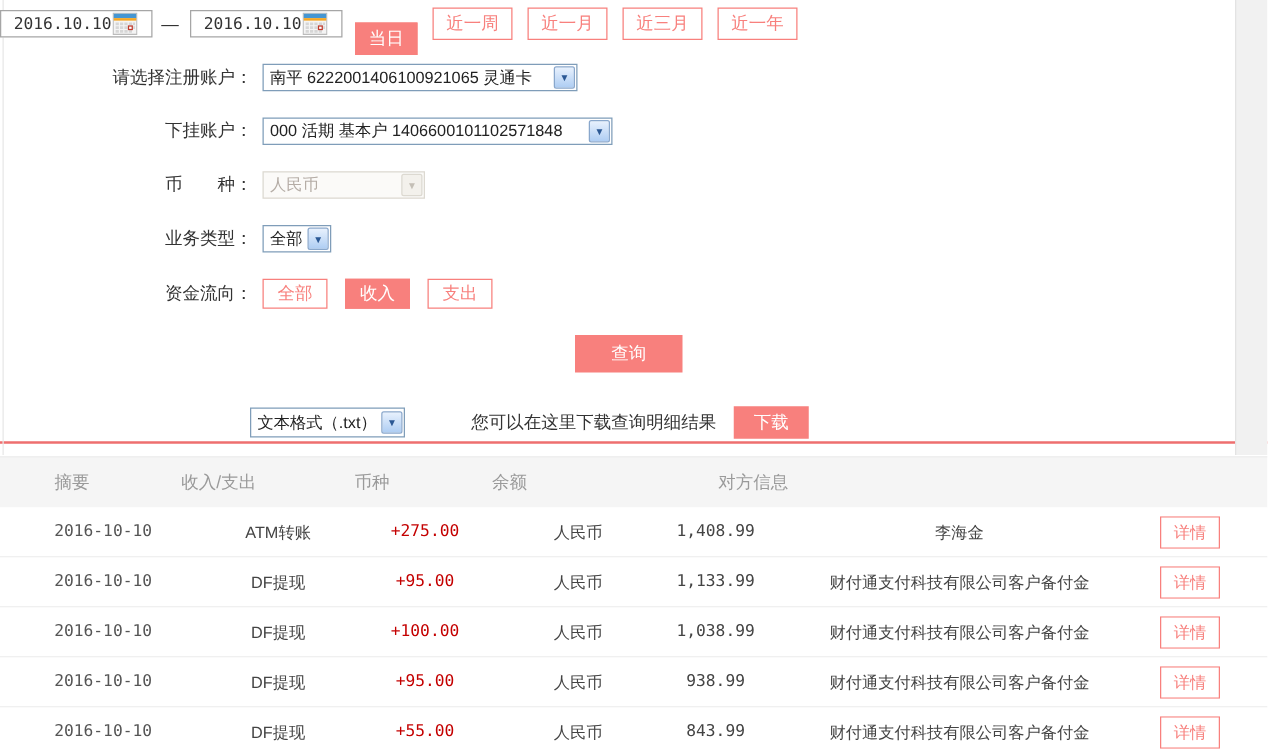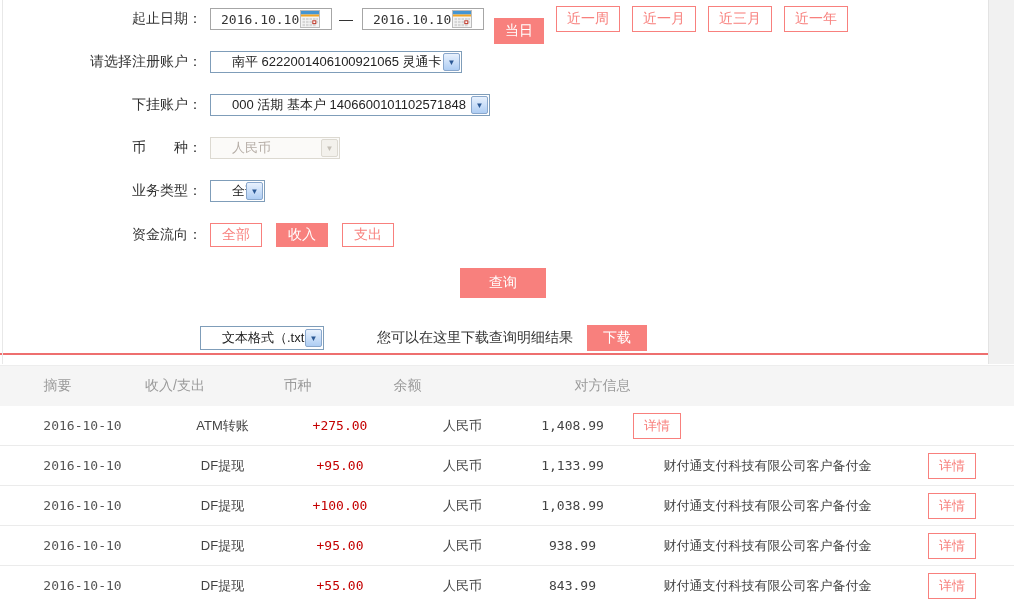--- a/index.html
+++ b/index.html
@@ -17,21 +17,21 @@
   .date-box { display:flex; align-items:center; width:122px; height:22px; border:1px solid #a6a6a6; background:#fff; padding-left:10px; }
   .date-box input { border:none; outline:none; width:78px; font-size:13px; color:#333; font-family:"DejaVu Sans Mono",monospace; background:transparent; }
   .cal { width:20px; height:18px; cursor:pointer; margin-left:1px; }
   .dash { margin:0 9px 0 7px; color:#333; font-size:14px; }
 
   
   .qr { height:26px; padding:0 10px; margin-left:12px; background:#fff; border:1px solid #f8807d; color:#f8807d; font-size:14px; cursor:pointer; font-family:inherit; }
   .qr.active { background:#f8807d; color:#fff; border-color:#f8807d; margin-left:10px;margin-top:24px; }
 
   
-  .xpsel { display:flex; align-items:center; height:22px; border:1px solid #7f9db9; background:#fff; cursor:pointer;padding-left:16px; }
+  .xpsel { display:flex; align-items:center; height:22px; border:1px solid #7f9db9; background:#fff; cursor:pointer; }
   .xpsel .val { flex:1; font-size:13px; color:#222; padding:0 4px 0 5px; white-space:nowrap; overflow:hidden; }
   .xpsel .arrow { width:17px; height:18px; margin-right:1px; display:flex; align-items:center; justify-content:center;
     background:linear-gradient(#e8f1fd,#aecdf3); border:1px solid #89a7cc; border-radius:2px; color:#2b5894; font-size:8px; }
   .xpsel.disabled { border-color:#dcd9d1; background:#fbfaf8; cursor:default; }
   .xpsel.disabled .val { color:#b7aFA8; color:#b5ada6; }
   .xpsel.disabled .arrow { background:#f3f1ec; border-color:#dcd9d1; color:#c4bfb6; }
 
   .w-register { width:252px; } .w-sub { width:280px; } .w-currency { width:130px; } .w-business { width:55px; } .w-download { width:124px; height:24px; }
 
   
@@ -65,21 +65,20 @@
 </head>
 <body>
 
 <div class="page">
   <div class="right-strip"></div>
   <div class="left-edge"></div>
 
   <div class="panel">
 
     <div class="form-row">
-      <span class="lbl">起止日期：</span>
       <span class="date-box">
         <input value="2016.10.10" style="">
         <svg class="cal" viewBox="0 0 20 18">
           <rect x="0.5" y="0.5" width="19" height="17" fill="#f4f4f4" stroke="#bbb"></rect>
           <rect x="1" y="1" width="18" height="3.5" fill="#4596d2"></rect>
           <rect x="1" y="4.5" width="18" height="2" fill="#f5a623"></rect>
           <g fill="#d6d6d6">
             <rect x="2.5" y="8" width="2.6" height="2.2"></rect>
               <rect x="6" y="8" width="2.6" height="2.2"></rect>
               <rect x="9.5" y="8" width="2.6" height="2.2"></rect>
@@ -193,20 +192,21 @@
       <span class="c c6">对方信息</span>
       <span class="c c7"></span>
     </div>
 
     <div class="trow">
       <span class="c c1">2016-10-10</span>
       <span class="c c2">ATM转账</span>
       <span class="c c3">+275.00</span>
       <span class="c c4">人民币</span>
       <span class="c c5">1,408.99</span>
+      <span class="c c6">李海金</span>
       <span class="c c7"><button class="detail-btn">详情</button></span>
     </div>
 
     <div class="trow">
       <span class="c c1">2016-10-10</span>
       <span class="c c2">DF提现</span>
       <span class="c c3">+95.00</span>
       <span class="c c4">人民币</span>
       <span class="c c5">1,133.99</span>
       <span class="c c6">财付通支付科技有限公司客户备付金</span>

